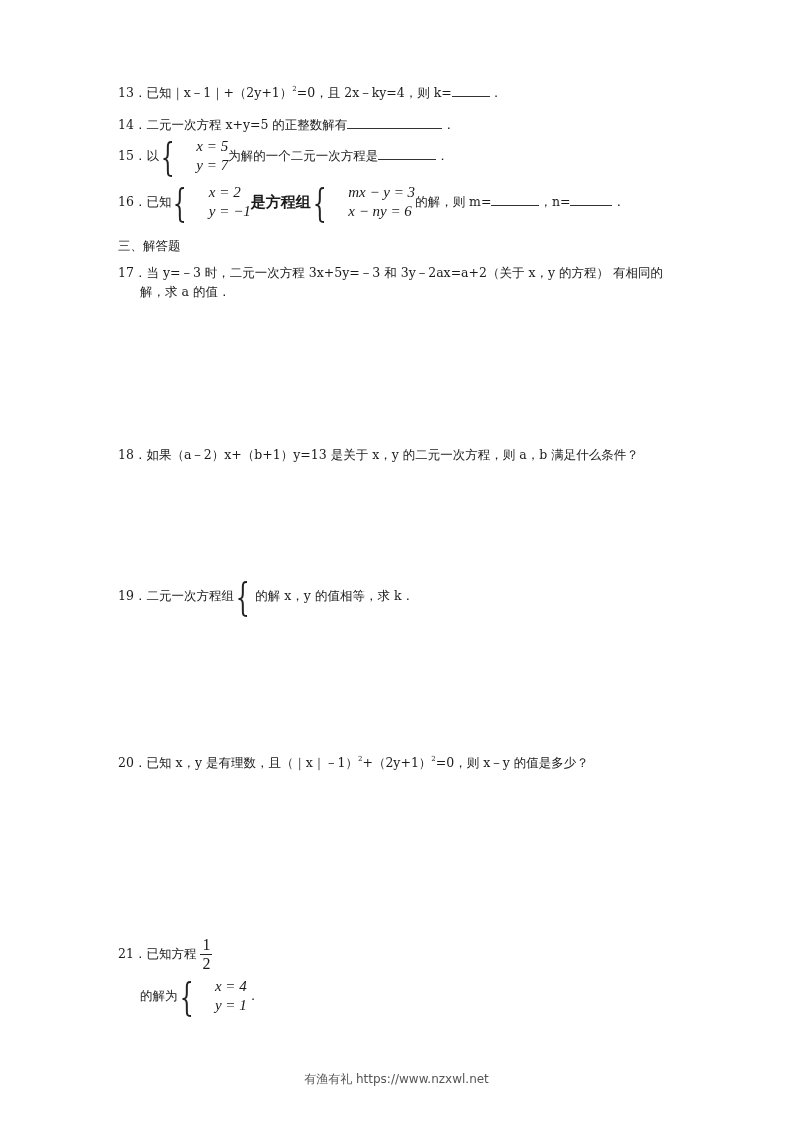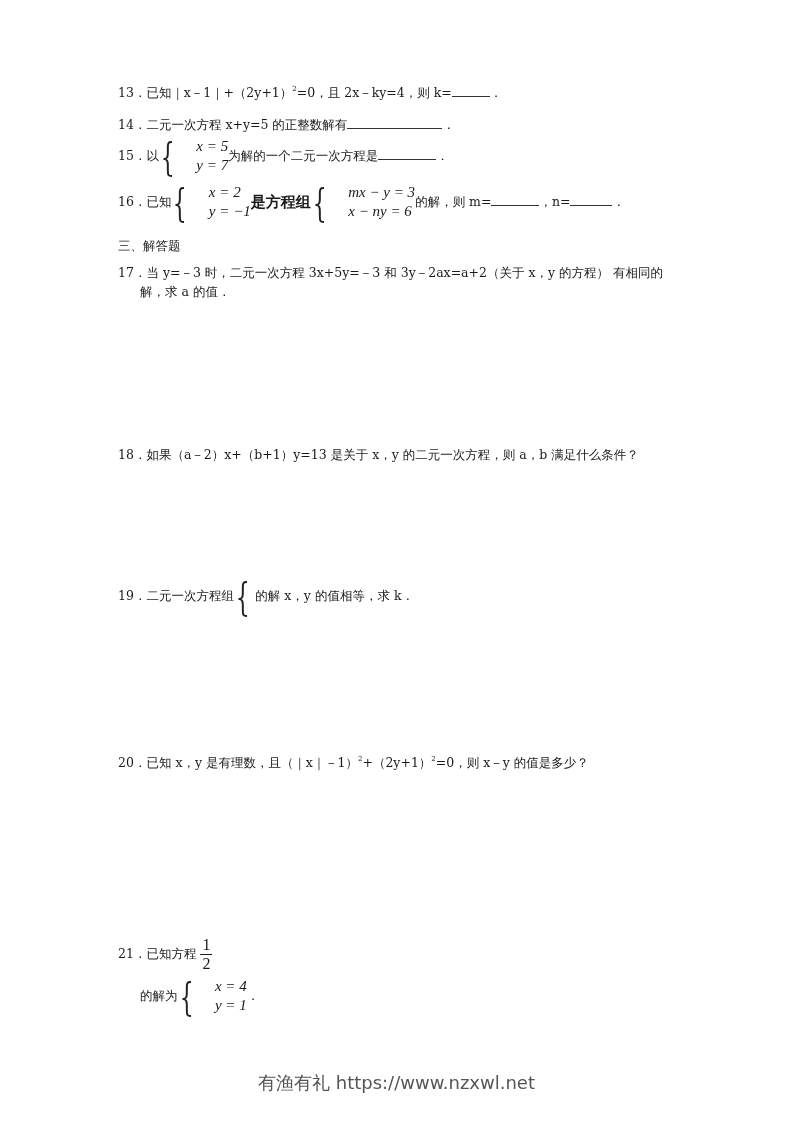--- a/index.html
+++ b/index.html
@@ -12,21 +12,21 @@
     .sys { display: inline-flex; align-items: center; vertical-align: middle; }
     .brace { font-family: "DejaVu Serif", serif; font-size: 40px; line-height: 1; transform: scaleX(0.55); display: inline-block; margin: 0 -4px 0 -4px; color: #222; }
     .eqs { display: inline-flex; flex-direction: column; font-family: "Liberation Serif", serif; font-size: 15px; line-height: 19px; }
     .eqs span { white-space: nowrap; }
     .mi { font-style: italic; margin-left: 20px; }
     .bold-cn { font-family: "DejaVu Sans", sans-serif; font-weight: bold; font-size: 15px; vertical-align: middle; margin-top: 48px; }
     .frac { display: inline-flex; flex-direction: column; align-items: center; vertical-align: middle;
       font-family: "Liberation Serif", serif; font-size: 16px; line-height: 18px; margin: 0 4px; }
     .frac .num { border-bottom: 1px solid #222; padding: 0 2px; }
     .footer { position: absolute; top: 1071px; left: 0; width: 793px; text-align: center;
-      font-family: "DejaVu Sans", sans-serif; font-size: 18px; color: #555; }
+      font-family: "DejaVu Sans", sans-serif; font-size: 12px; color: #555; }
   </style>
 </head>
 <body>
 
 <div class="line" style="top:81px;">
   <span>13．</span><span>已知｜x－1｜+（2y+1）</span><sup>2</sup><span>=0，且 2x－ky=4，则 k=</span><span class="blank" style="width:38px"></span><span>．</span>
 </div>
 
 <div class="line" style="top:116px;">
   <span>14．</span><span>二元一次方程 x+y=5 的正整数解有</span><span class="blank" style="width:95px"></span><span>．</span>

